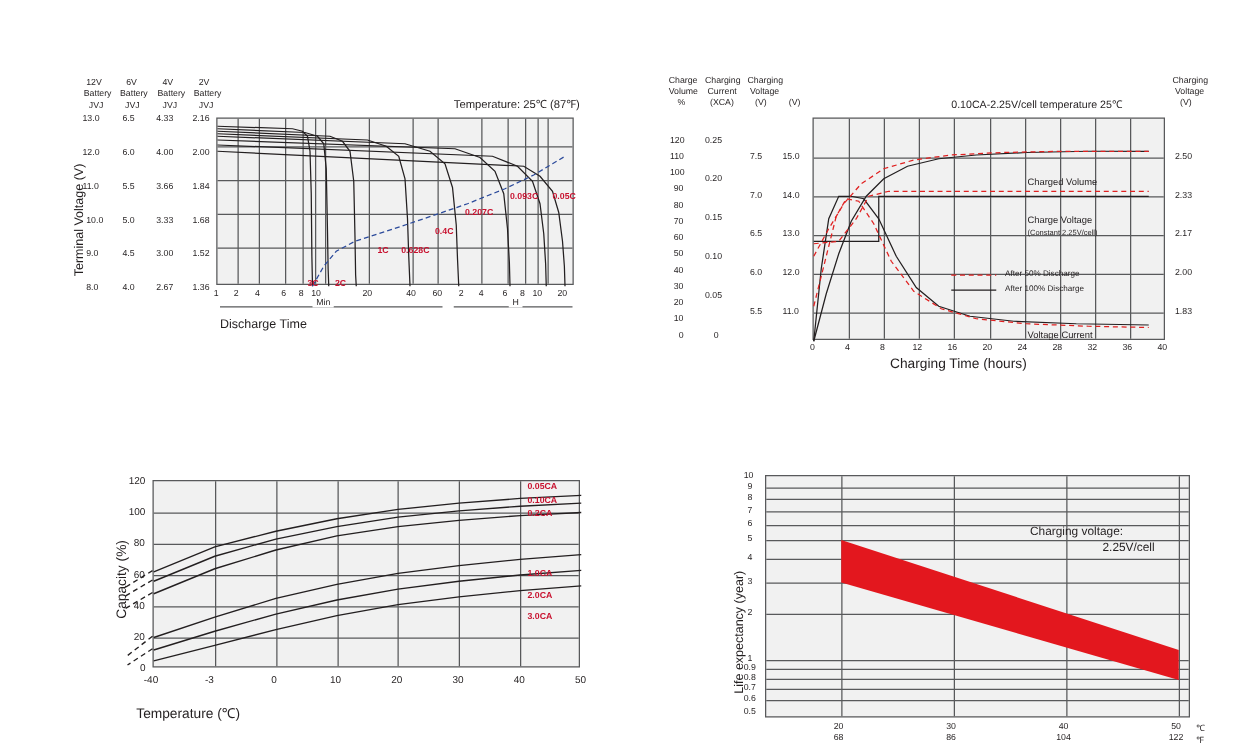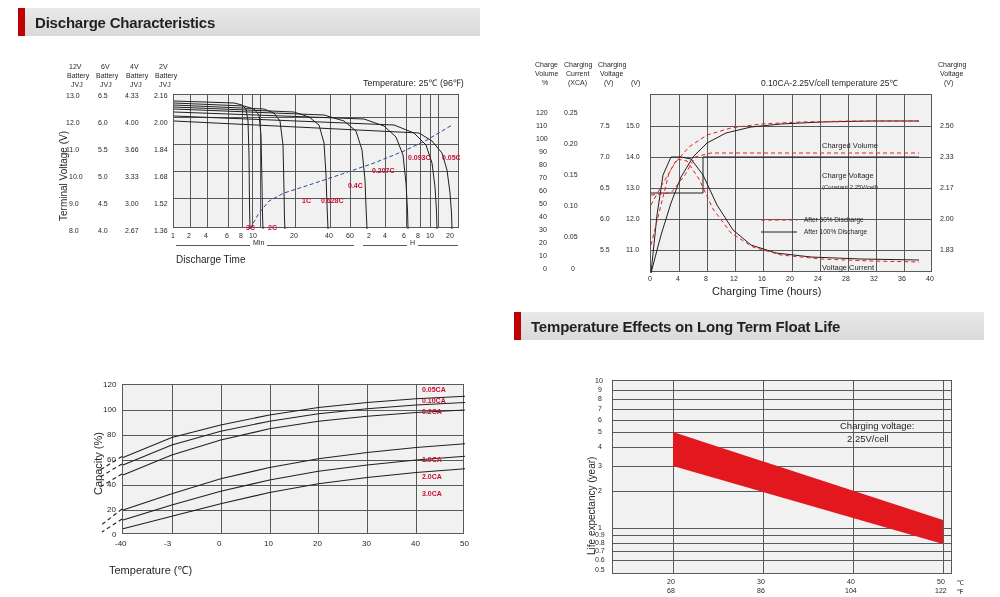--- a/index.html
+++ b/index.html
@@ -23,23 +23,20 @@
   .axt{position:absolute;font-size:8.5px;color:#231f20;white-space:nowrap;}
   .axtitle{position:absolute;font-size:10px;color:#231f20;white-space:nowrap;}
   .rot{transform-origin:0 0;transform:rotate(-90deg);}
   svg{position:absolute;left:0;top:0;overflow:visible;}
   .tick{position:absolute;background:#58595b;}
 </style>
 </head>
 <body>
 
 <div class="panel" style="left:18px;top:8px;width:462px;height:280px;">
-  <div class="panel-header">
-    <span>Discharge Characteristics</span>
-  </div>
 
   <div class="chartbox" style="position:absolute;left:0;top:28px;width:462px;height:252px;">
 
     <div class="lbl" style="left:51px;top:27px;">12V</div>
     <div class="lbl" style="left:49px;top:36px;">Battery</div>
     <div class="lbl" style="left:53px;top:45px;">JVJ</div>
 
     <div class="lbl" style="left:83px;top:27px;">6V</div>
     <div class="lbl" style="left:78px;top:36px;">Battery</div>
     <div class="lbl" style="left:82px;top:45px;">JVJ</div>
@@ -121,21 +118,21 @@
 
     <div class="lbl red" style="left:228px;top:188px;">3C</div>
     <div class="lbl red" style="left:250px;top:188px;">2C</div>
     <div class="lbl red" style="left:284px;top:161px;">1C</div>
     <div class="lbl red" style="left:303px;top:161px;">0.628C</div>
     <div class="lbl red" style="left:330px;top:146px;">0.4C</div>
     <div class="lbl red" style="left:354px;top:131px;">0.207C</div>
     <div class="lbl red" style="left:390px;top:118px;">0.093C</div>
     <div class="lbl red" style="left:424px;top:118px;">0.05C</div>
 
-    <div class="axt" style="left:345px;top:40px;font-size:9px;">Temperature: 25℃ (96℉)</div>
+    <div class="axt" style="left:345px;top:40px;font-size:9px;">Temperature: 25℃ (87℉)</div>
 
     <div class="lbl" style="left:153px;top:196px;">1</div>
     <div class="lbl" style="left:169px;top:196px;">2</div>
     <div class="lbl" style="left:186px;top:196px;">4</div>
     <div class="lbl" style="left:207px;top:196px;">6</div>
     <div class="lbl" style="left:221px;top:196px;">8</div>
     <div class="lbl" style="left:231px;top:196px;">10</div>
     <div class="lbl" style="left:272px;top:196px;">20</div>
     <div class="lbl" style="left:307px;top:196px;">40</div>
     <div class="lbl" style="left:328px;top:196px;">60</div>
@@ -345,23 +342,20 @@
     <div class="lbl" style="left:295px;top:199px;font-size:8px;">20</div>
     <div class="lbl" style="left:344px;top:199px;font-size:8px;">30</div>
     <div class="lbl" style="left:393px;top:199px;font-size:8px;">40</div>
     <div class="lbl" style="left:442px;top:199px;font-size:8px;">50</div>
 
     <div class="axtitle" style="left:91px;top:222px;font-size:11px;">Temperature (℃)</div>
   </div>
 </div>
 
 <div class="panel" style="left:514px;top:312px;width:470px;height:275px;">
-  <div class="panel-header">
-    <span>Temperature Effects on Long Term Float Life</span>
-  </div>
 
   <div class="chartbox" style="position:absolute;left:0;top:28px;width:470px;height:247px;">
 
     <div class="lbl" style="left:81px;top:37px;font-size:7px;">10</div>
     <div class="lbl" style="left:84px;top:46px;font-size:7px;">9</div>
     <div class="lbl" style="left:84px;top:55px;font-size:7px;">8</div>
     <div class="lbl" style="left:84px;top:65px;font-size:7px;">7</div>
     <div class="lbl" style="left:84px;top:76px;font-size:7px;">6</div>
     <div class="lbl" style="left:84px;top:88px;font-size:7px;">5</div>
     <div class="lbl" style="left:84px;top:103px;font-size:7px;">4</div>
@@ -393,22 +387,22 @@
       <div class="gl v" style="left:60px;"></div>
       <div class="gl v" style="left:150px;"></div>
       <div class="gl v" style="left:240px;"></div>
       <div class="gl v" style="left:330px;"></div>
 
       <svg width="340" height="194" viewBox="0 0 340 194">
         <path d="M60,51 L330,139 L330,163 L60,85 Z" fill="#e3171e"></path>
       </svg>
     </div>
 
-    <div class="axt" style="left:326px;top:80px;font-size:9.5px;">Charging voltage:</div>
-    <div class="axt" style="left:333px;top:93px;font-size:9.5px;">2.25V/cell</div>
+    <div class="axt" style="left:310px;top:80px;font-size:9.5px;">Charging voltage:</div>
+    <div class="axt" style="left:368px;top:93px;font-size:9.5px;">2.25V/cell</div>
 
     <div class="lbl" style="left:153px;top:238px;font-size:7px;">20</div>
     <div class="lbl" style="left:153px;top:247px;font-size:7px;">68</div>
     <div class="lbl" style="left:243px;top:238px;font-size:7px;">30</div>
     <div class="lbl" style="left:243px;top:247px;font-size:7px;">86</div>
     <div class="lbl" style="left:333px;top:238px;font-size:7px;">40</div>
     <div class="lbl" style="left:331px;top:247px;font-size:7px;">104</div>
     <div class="lbl" style="left:423px;top:238px;font-size:7px;">50</div>
     <div class="lbl" style="left:421px;top:247px;font-size:7px;">122</div>
 

